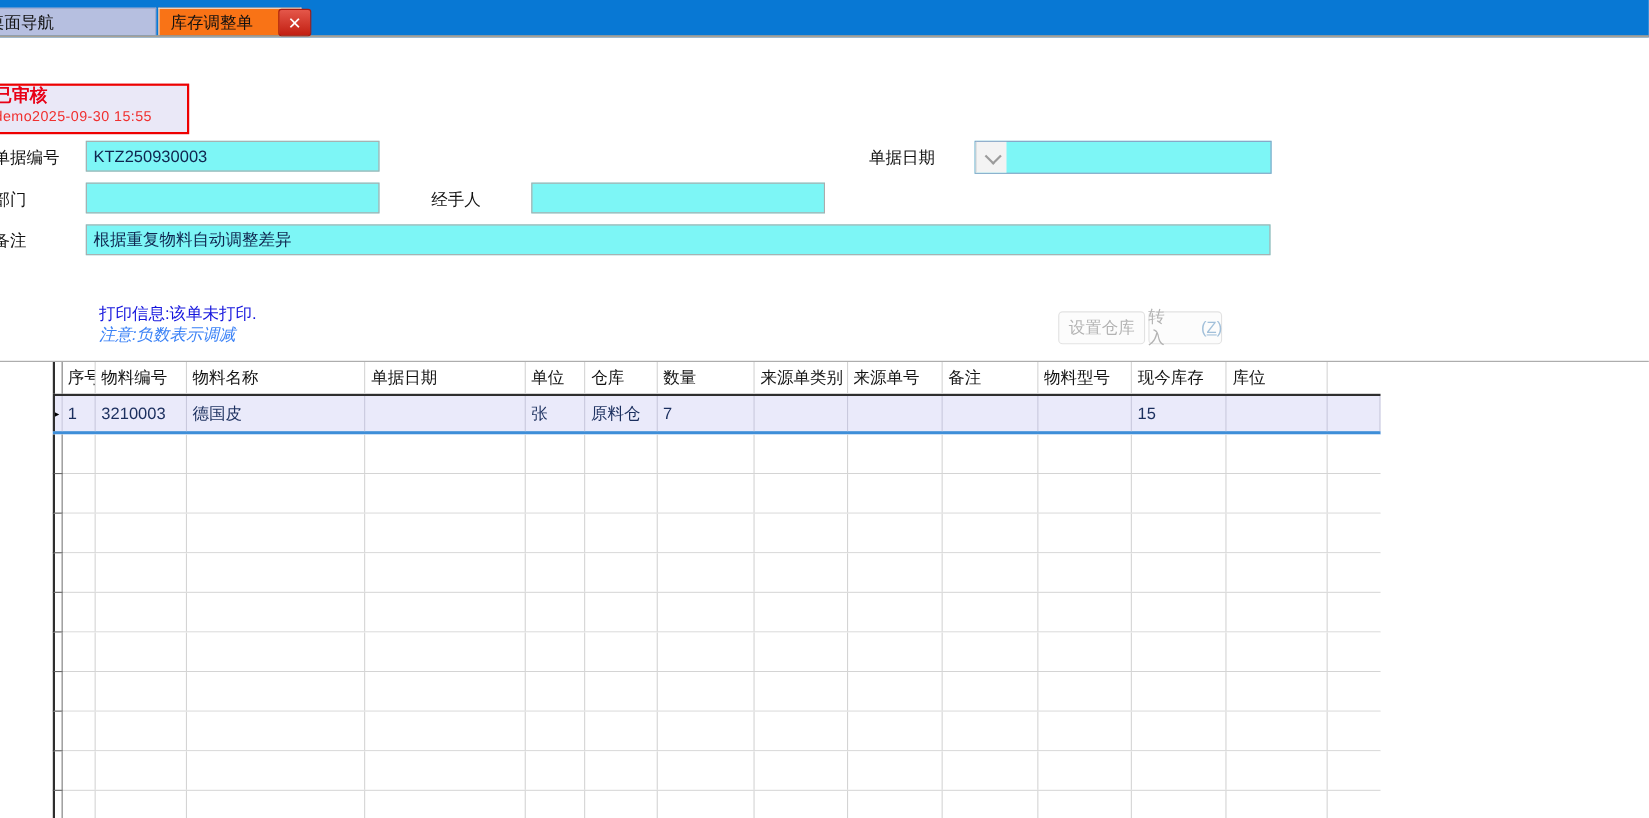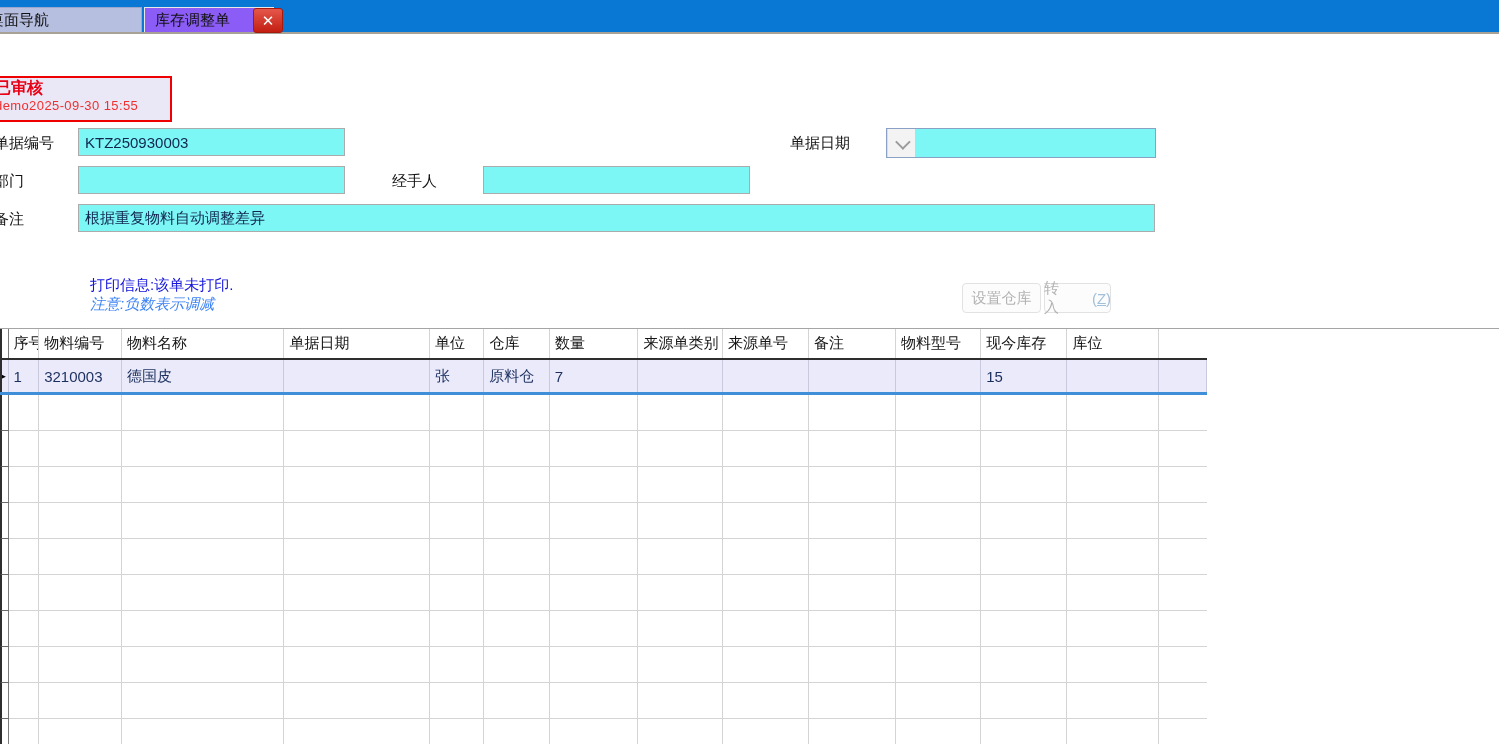--- a/index.html
+++ b/index.html
@@ -3,21 +3,21 @@
 <meta charset="utf-8">
 <style>
   html,body{margin:0;padding:0;}
   body{font-family:"Liberation Sans","DejaVu Sans",sans-serif;background:#fff;}
   #screen{position:relative;width:1499px;height:744px;overflow:hidden;background:#ffffff;}
 
   
   .tabbar{position:absolute;left:0;top:0;width:1499px;height:32px;background:#0878d4;border-bottom:2px solid #a7a196;}
   .tab{position:absolute;top:7px;height:25px;display:flex;align-items:center;font-size:15px;color:#111;padding:0 10px;box-sizing:border-box;}
   .tab.inactive{left:-22px;width:164px;background:#b6bfe0;border:1px solid #9aa6cc;border-bottom:none;}
-  .tab.active{left:144px;width:130px;background:#8b5cf6;border:1px solid #e8e8e8;border-bottom:none;}
+  .tab.active{left:144px;width:130px;background:#f97316;border:1px solid #e8e8e8;border-bottom:none;}
   .closebtn{position:absolute;left:253px;top:8px;width:28px;height:23px;background:linear-gradient(#e4574a,#c21f12);border-radius:3px;border:1px solid #a81a0e;display:flex;align-items:center;justify-content:center;color:#fff;font-weight:bold;font-size:15px;cursor:pointer;}
 
   
   .stamp{position:absolute;left:-10px;top:76px;width:182px;height:46px;background:#eae8f7;border:2px solid #ee0000;padding:1px 2px 0 3px;box-sizing:border-box;}
   .stamp .status{color:#e80016;font-weight:bold;font-size:16px;line-height:18px;}
   .stamp .meta{color:#f03030;font-size:13px;line-height:17px;letter-spacing:0.4px;white-space:nowrap;}
 
   
   .flabel{position:absolute;font-size:15px;color:#111;white-space:nowrap;}
   .finput{position:absolute;background:#7df6f6;border:1px solid #ababab;font-size:15px;color:#10264f;display:flex;align-items:center;padding:0 6px;box-sizing:border-box;white-space:nowrap;overflow:hidden;}
@@ -31,21 +31,21 @@
   .msg.blue{top:276px;color:#1414dd;}
   .msg.red{top:295px;color:#3b82f6;font-style:italic;}
 
   
   .btn{position:absolute;top:283px;height:30px;background:#fcfcfc;border:1px solid #e2e2e2;border-radius:4px;color:#b3b3b3;font-size:15px;display:flex;align-items:center;justify-content:center;box-sizing:border-box;}
   .btn .hot{color:#a2c0da;margin-left:1px;}
   .btn .hot u{text-decoration:underline;}
 
   
   .grid{position:absolute;left:0;top:328px;width:1499px;height:416px;overflow:hidden;border-top:1px solid #a5a5a5;}
-  .trow{display:flex;width:1207px;box-sizing:border-box;}
+  .trow{display:flex;width:1207px;box-sizing:border-box;margin-left:48px;}
   .trow.head{height:31px;border-bottom:2px solid #2e2e2e;background:#fff;}
   .trow.data{height:35px;background:#eaeafa;border-bottom:3px solid #3e8ed8;}
   .trow.empty{height:36px;background:#fff;border-bottom:1px solid #d4d4d4;}
   .cell{box-sizing:border-box;border-right:1px solid #d4d4d4;padding:0 0 0 5px;display:flex;align-items:center;font-size:15px;color:#141414;white-space:nowrap;overflow:hidden;}
   .trow.data .cell{border-right:1px solid #c9c9dd;color:#1b2f5e;}
   .trow.head .cell{color:#141414;}
   .c0{width:10px;border-left:2px solid #2e2e2e;border-right:1px solid #7a7a7a;padding:0;}
   .trow.empty .c0{border-bottom:1px solid #6a6a6a;margin-bottom:-1px;}
   .c1{width:37px;} .c2{width:103px;} .c3{width:203px;} .c4{width:182px;}
   .c5{width:67px;} .c6{width:81px;} .c7{width:110px;} .c8{width:105px;}

